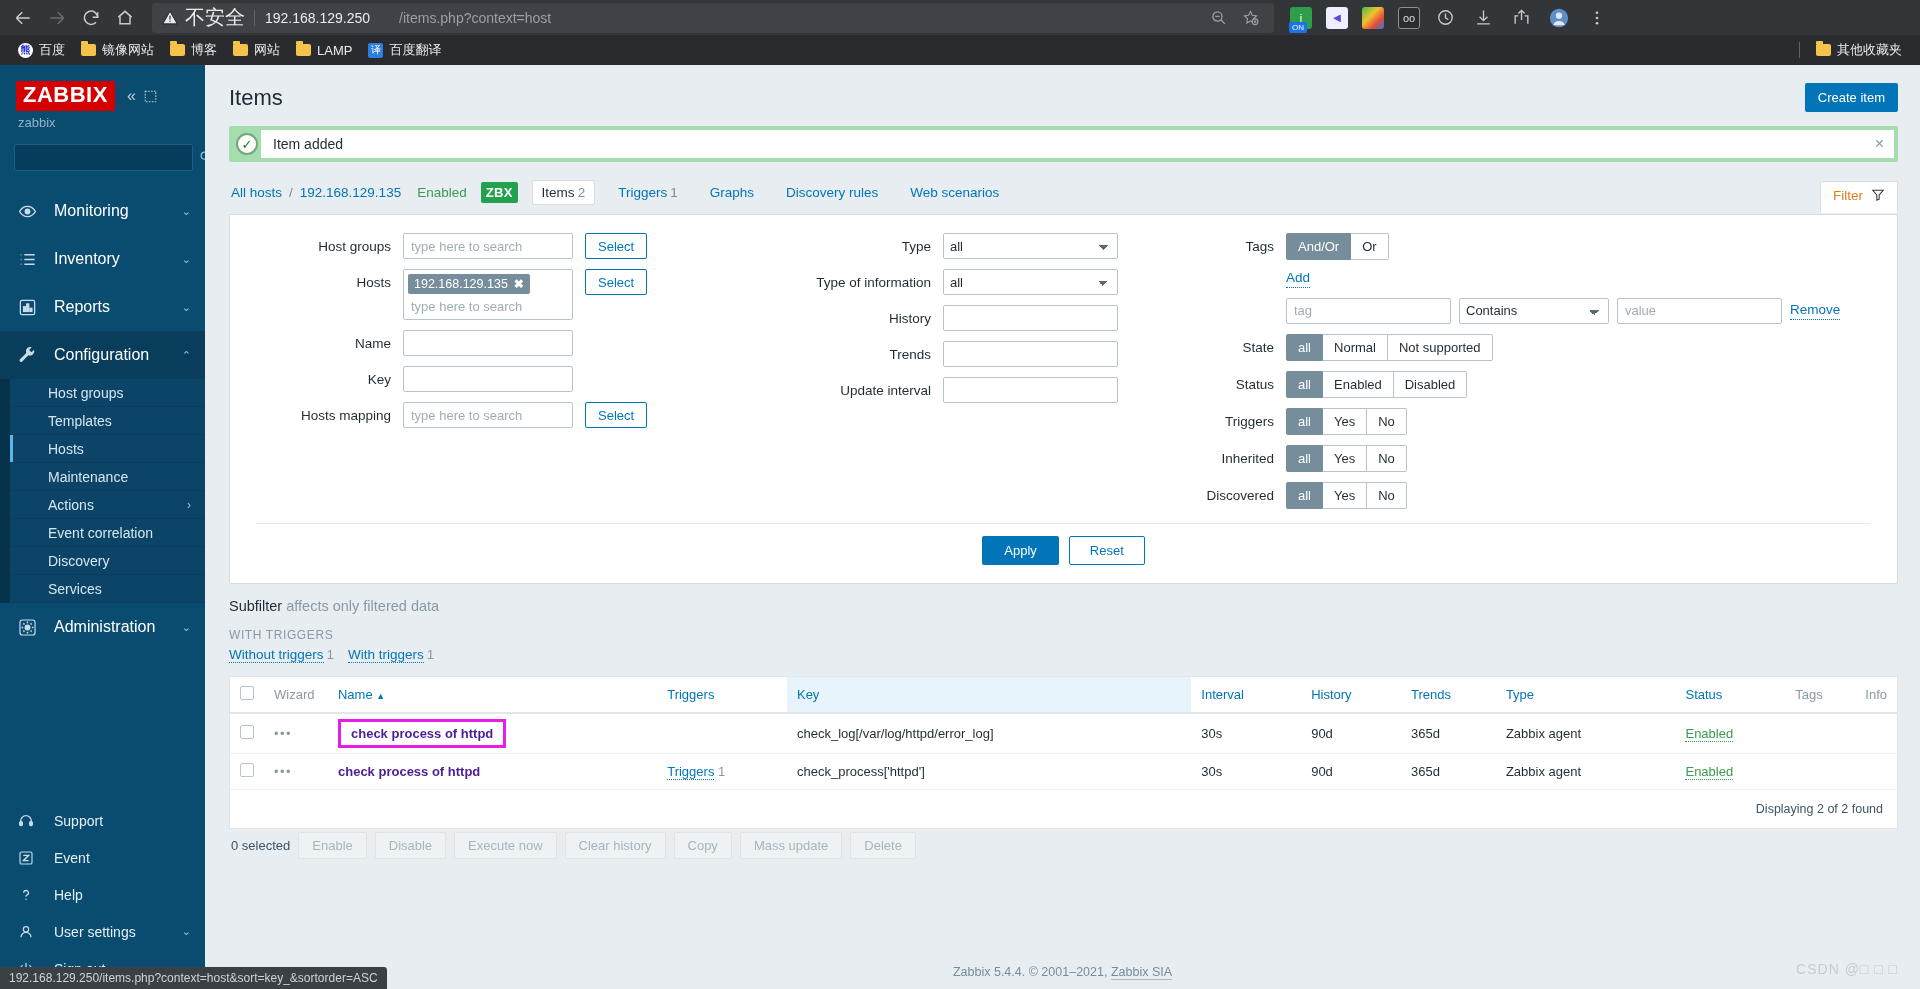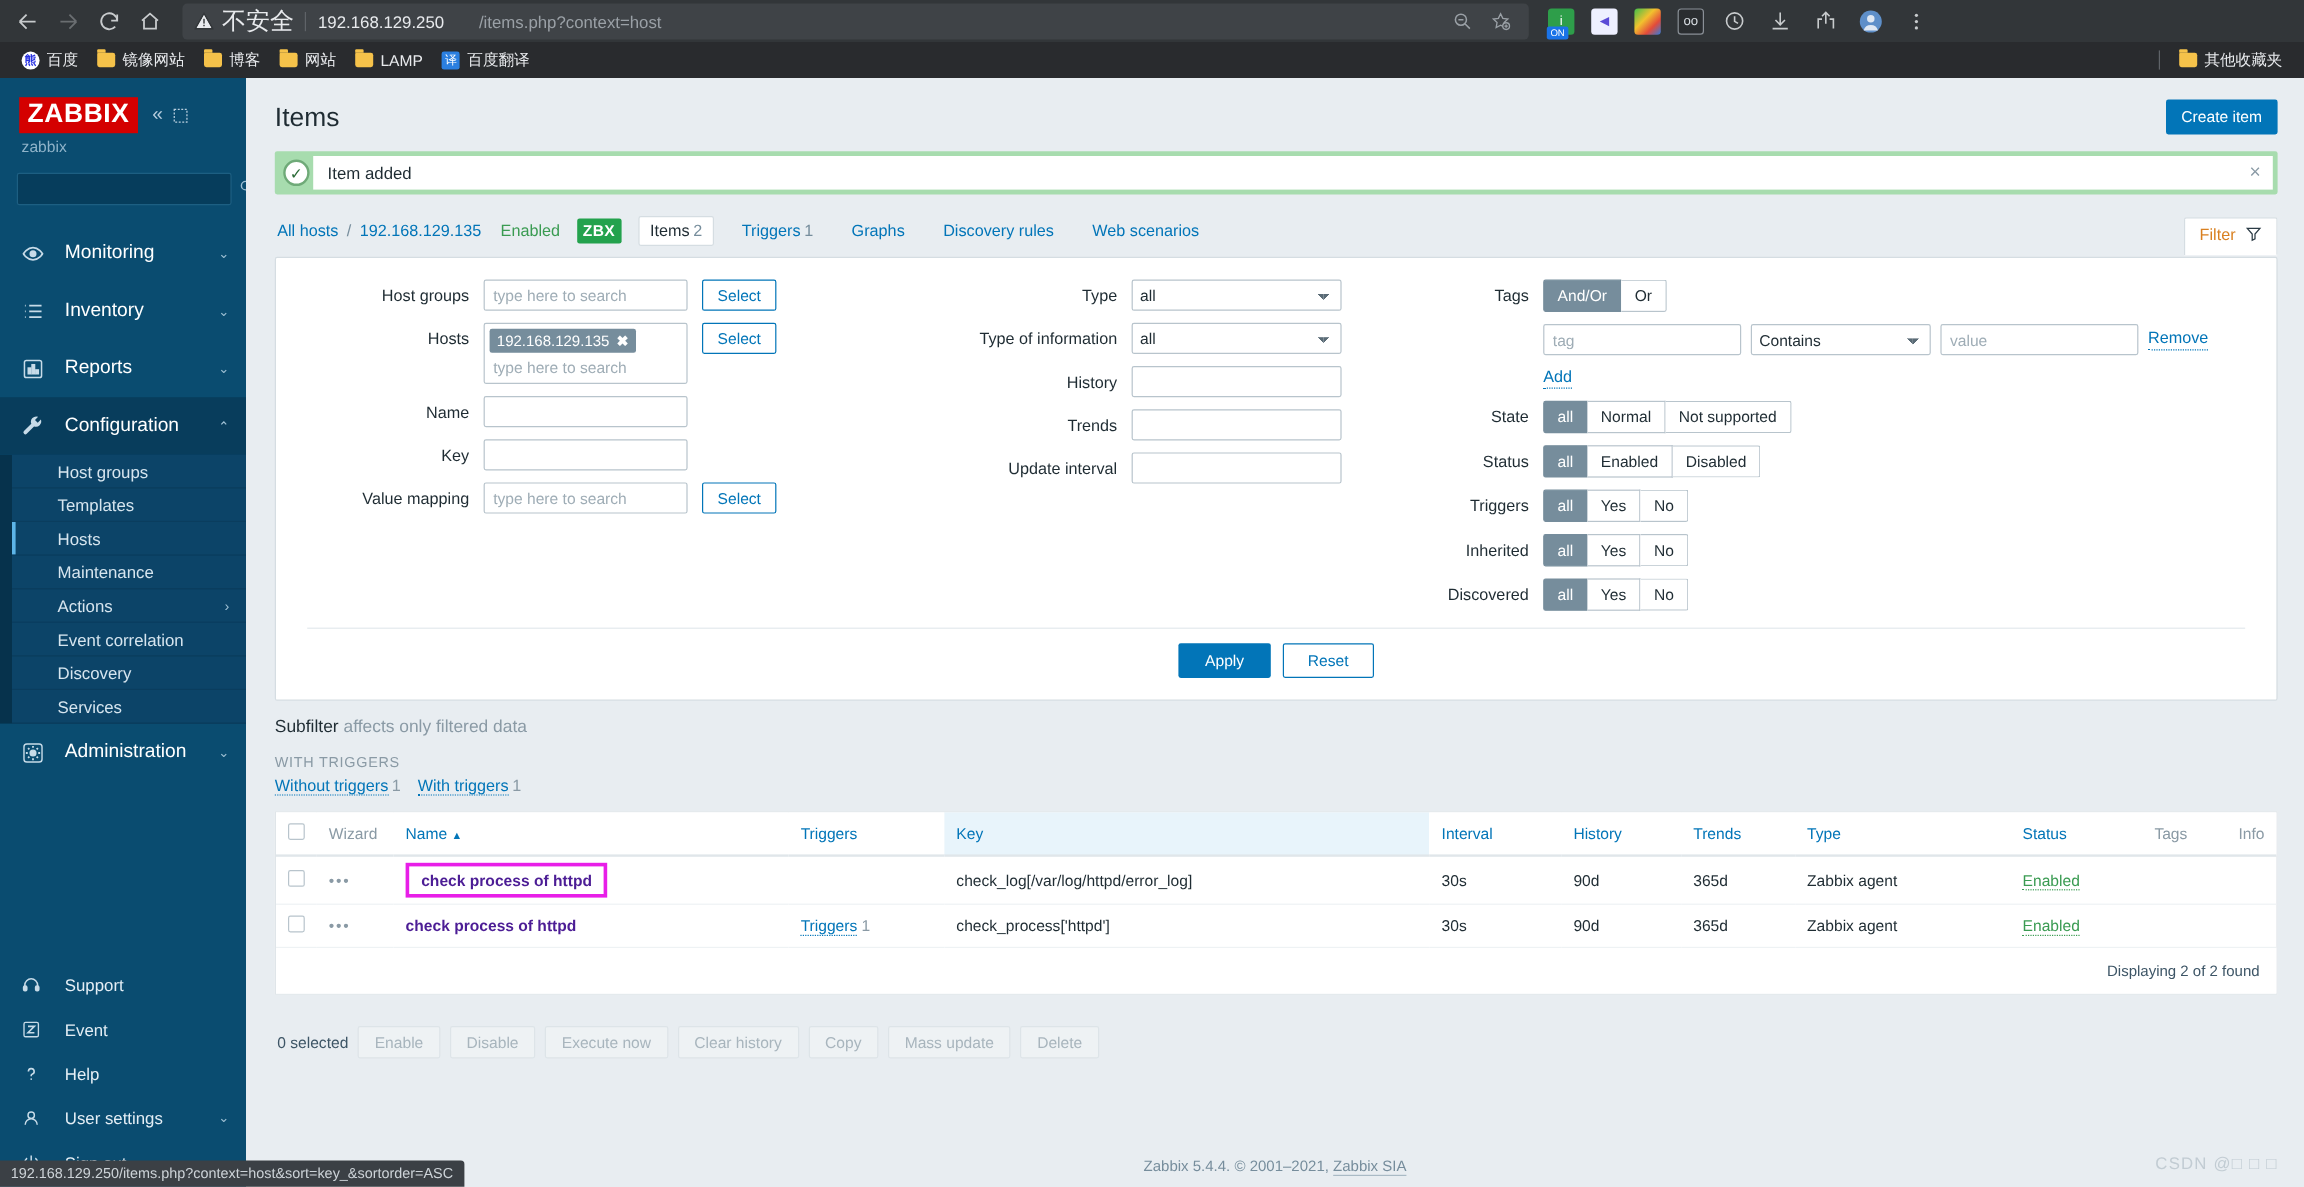--- a/index.html
+++ b/index.html
@@ -280,21 +280,21 @@
   .link { color:#4c1d95; cursor:pointer;font-weight:bold; }
   .link-u { color:#0275b8; cursor:pointer; border-bottom:1px dotted #0275b8; }
   .status-en { color:#3a9b52; cursor:pointer; border-bottom:1px dotted #3a9b52; }
   .highlight-box {
     display:inline-block; border:3px solid #e81ee8; padding: 4px 10px; margin: -4px 0;
   }
   .tfoot-count {
     font-size:12.5px; color:#3d5566; text-align:right; padding: 12px 14px; background:#fff;
   }
   .table-actions {
-    display:flex; align-items:center; gap: 8px; padding: 26px 22px 0 26px; font-size:13px;
+    display:flex; align-items:center; gap: 8px; padding: 3px 22px 0 26px; font-size:13px;
     color:#3d5566;
   }
   .btn-dis {
     background:#eef2f4; color:#a8b5bd; border:1px solid #dde4e8; border-radius:2px;
     font-size:13px; padding: 5px 13px; cursor:default; font-family:"Liberation Sans",sans-serif;
   }
 
   
   .app-footer {
     margin-top:auto; text-align:center; font-size:12.5px; color:#768d9c; padding: 14px 0 10px 0;
@@ -671,21 +671,21 @@
           </div>
           <div class="frow">
             <span class="flabel">Name</span>
             <input class="finput w170" style="">
           </div>
           <div class="frow">
             <span class="flabel">Key</span>
             <input class="finput w170" style="">
           </div>
           <div class="frow">
-            <span class="flabel">Value mapping</span>
+            <span class="flabel">Hosts mapping</span>
             <input class="finput w170" placeholder="type here to search" style="">
             <button class="btn-select">Select</button>
           </div>
         </div>
 
         <div class="fcol fcol2">
           <div class="frow">
             <span class="flabel">Type</span>
             <select class="fselect w175"><option>all</option></select>
           </div>
@@ -707,33 +707,33 @@
           </div>
         </div>
 
         <div class="fcol fcol3">
           <div class="frow">
             <span class="flabel">Tags</span>
             <div class="seg">
               <span class="on">And/Or</span>
               <span>Or</span>
             </div>
+          </div>
+          <div class="frow">
+            <span class="flabel"></span>
+            <span class="link-dotted">Add</span>
           </div>
           <div class="frow">
             <span class="flabel"></span>
             <div class="tagrow">
               <input class="finput w165" placeholder="tag" style="">
               <select class="fselect" style="width:150px;"><option>Contains</option></select>
               <input class="finput w165" placeholder="value" style="">
               <span class="link-dotted">Remove</span>
             </div>
-          </div>
-          <div class="frow">
-            <span class="flabel"></span>
-            <span class="link-dotted">Add</span>
           </div>
           <div class="frow">
             <span class="flabel">State</span>
             <div class="seg">
               <span class="on">all</span>
               <span>Normal</span>
               <span>Not supported</span>
             </div>
           </div>
           <div class="frow">

